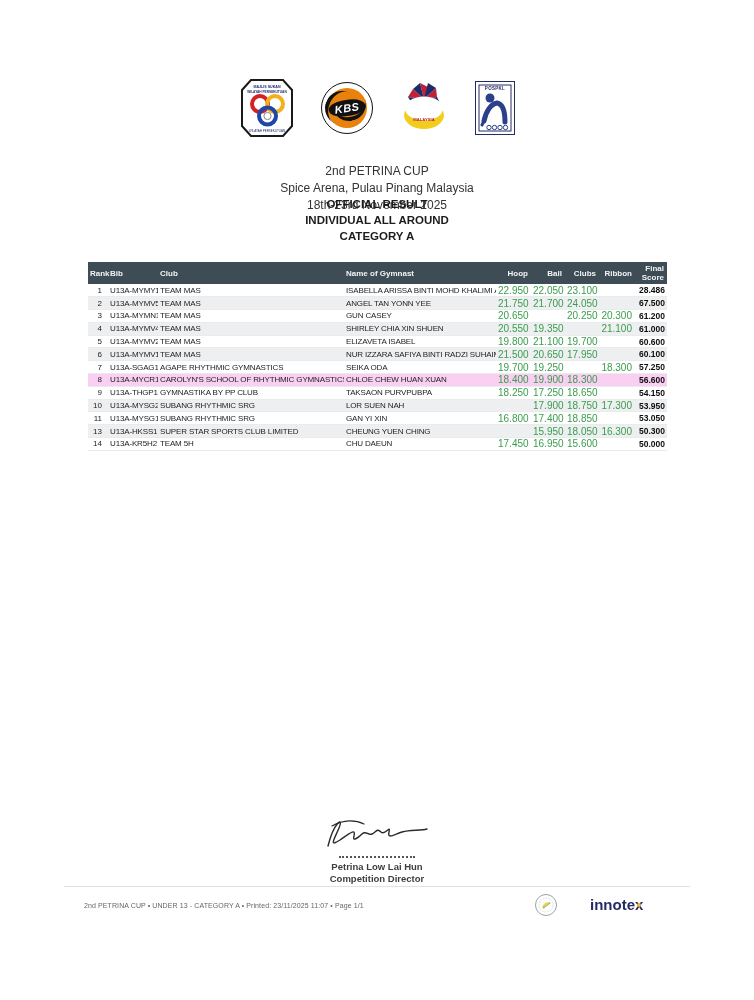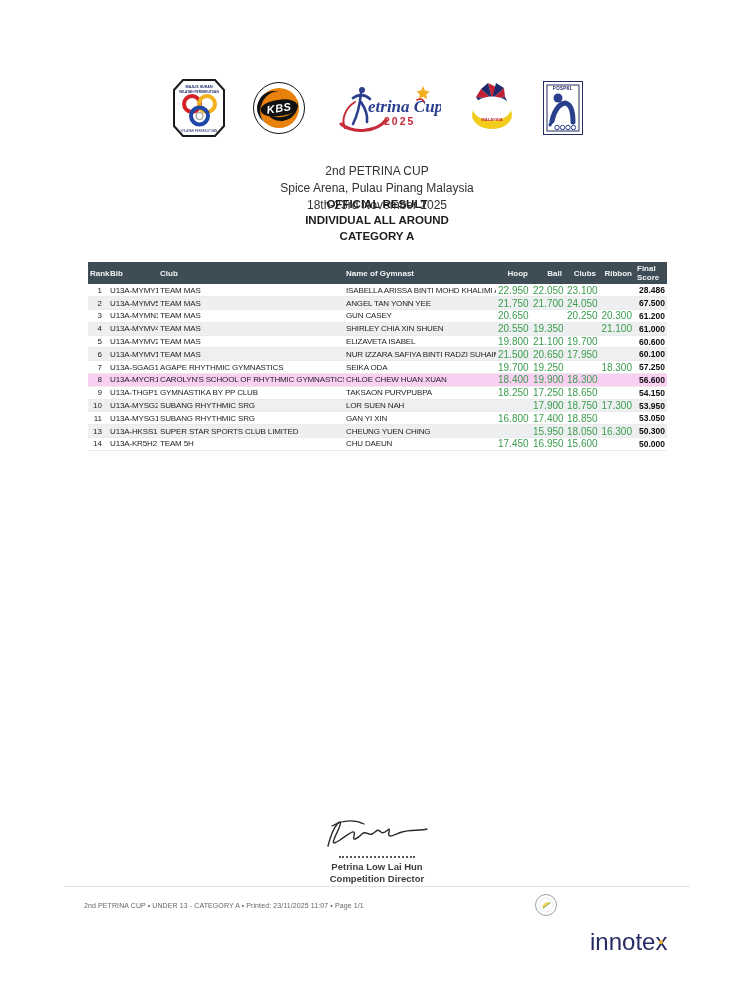--- a/index.html
+++ b/index.html
@@ -34,40 +34,40 @@
 
   
   .event-block{position:absolute;top:141px;left:0;right:0;text-align:center;font-size:12px;line-height:17px;color:#333;margin-top:22px;}
   .result-block{position:absolute;top:196px;left:0;right:0;text-align:center;font-size:11.5px;font-weight:bold;line-height:16px;color:#1c1c1c;}
 
   
   .table-wrap{position:absolute;top:262px;left:88px;width:579px;}
   table{border-collapse:collapse;table-layout:fixed;width:579px;}
   thead th{background:var(--header-bg);color:#f2f4f5;font-size:8px;font-weight:bold;height:16px;vertical-align:middle;padding:2px 3px 2px 2px;text-align:left;white-space:nowrap;}
   thead th.num{text-align:right;}
-  thead th.wrap{white-space:normal;line-height:9px;}
+  thead th.wrap{white-space:normal;line-height:9px;text-align:right;}
   tbody td{font-size:8px;height:12.8px;padding:0 3px 0 2px;white-space:nowrap;overflow:hidden;color:#232323;letter-spacing:-0.15px;vertical-align:middle;}
   tbody tr{border-bottom:1px solid #e9ebed;}
   tbody tr:nth-child(even){background:var(--stripe);}
   tbody tr.hl{background:var(--pink) !important;}
   td.rank{text-align:right;padding-right:6px;letter-spacing:0;}
   td.score{text-align:right;color:var(--green);font-size:10px;letter-spacing:0;}
   td.final{text-align:right;font-weight:bold;color:#0d0d0d;font-size:8.5px;letter-spacing:0;padding-right:2px;}
 
   
   .sig-block{position:absolute;top:810px;left:0;right:0;text-align:center;}
   .sig-dots{width:76px;border-top:2px dotted #555;margin:2px auto 3px auto;}
   .sig-name{font-size:9.5px;font-weight:bold;color:#3d3d3d;line-height:12px;}
   .sig-role{font-size:9.5px;font-weight:bold;color:#3d3d3d;line-height:12px;}
 
   
   .footer-line{position:absolute;top:886px;left:64px;right:64px;border-top:1px solid #e2e2e2;}
   .footer-info{position:absolute;top:902px;left:84px;font-size:7px;color:#666;letter-spacing:.1px;}
   .footer-emblem{position:absolute;top:893px;left:534px;width:24px;height:24px;}
-  .innotex{position:absolute;top:894px;left:590px;font-size:24px;font-weight:400;color:var(--navy);letter-spacing:0;line-height:22px;margin-top:37px;}
+  .innotex{position:absolute;top:894px;left:590px;font-size:15px;font-weight:700;color:var(--navy);letter-spacing:0;line-height:22px;}
   .innotex .x{position:relative;display:inline-block;}
   .innotex .x::after{content:"";position:absolute;left:50%;top:52%;width:4px;height:4px;background:var(--gold);border-radius:50%;transform:translate(-50%,-50%);}
 </style>
 </head>
 <body>
 
 <div class="page">
 
   <div class="logo-strip">
 
@@ -84,32 +84,20 @@
       </svg>
     </div>
 
     <div class="logo kbs">
       <div class="swirl"></div>
       <div class="cres1"></div>
       <div class="cres2"></div>
       <div class="kbs-oval">KBS</div>
     </div>
 
-    <div class="logo petrina">
-      <svg viewBox="0 0 110 60">
-        <path d="M10 46 C 22 56, 46 54, 55 42" fill="none" stroke="#c62a39" stroke-width="3" stroke-linecap="round"></path>
-        <path d="M14 50 C 10 42, 14 30, 24 24" fill="none" stroke="#c62a39" stroke-width="2" stroke-linecap="round"></path>
-        <circle cx="31" cy="12" r="3" fill="#2b3f8c"></circle>
-        <path d="M22 20 C 27 16, 34 16, 39 21 M30 15 C 29 26, 27 36, 22 46 M30 24 C 34 30, 37 36, 36 44" fill="none" stroke="#2b3f8c" stroke-width="2.6" stroke-linecap="round"></path>
-        <text x="37" y="34" font-family="Liberation Serif, DejaVu Serif, serif" font-style="italic" font-weight="bold" font-size="17" fill="#2b3f8c">etrina Cup</text>
-        <text x="53" y="47" font-family="Liberation Sans, sans-serif" font-weight="bold" font-size="10.5" fill="#c62a39" letter-spacing="2">2025</text>
-        <path d="M92 8 l2 4.5 4.5 .7 -3.2 3.2 .7 4.6 -4 -2.3 -4 2.3 .7 -4.6 -3.2 -3.2 4.5 -.7 Z" fill="#f2b01e"></path>
-        <path d="M86 22 c 3 -2 6 -1 7 2" fill="none" stroke="#c62a39" stroke-width="1.6" stroke-linecap="round"></path>
-      </svg>
-    </div>
 
     <div class="logo gymmas">
       <svg width="50" height="58" viewBox="0 0 50 58">
         <g transform="translate(25,20)">
           <g fill="#c22033">
             <path d="M0 0 L-4 -16 L4 -12 Z"></path>
               <path d="M0 0 L12 -11 L13 -2 Z"></path>
             <path d="M0 0 L16 4 L8 10 Z"></path>
               <path d="M0 0 L-2 16 L-9 9 Z"></path>
             <path d="M0 0 L-16 -2 L-11 -10 Z"></path>

